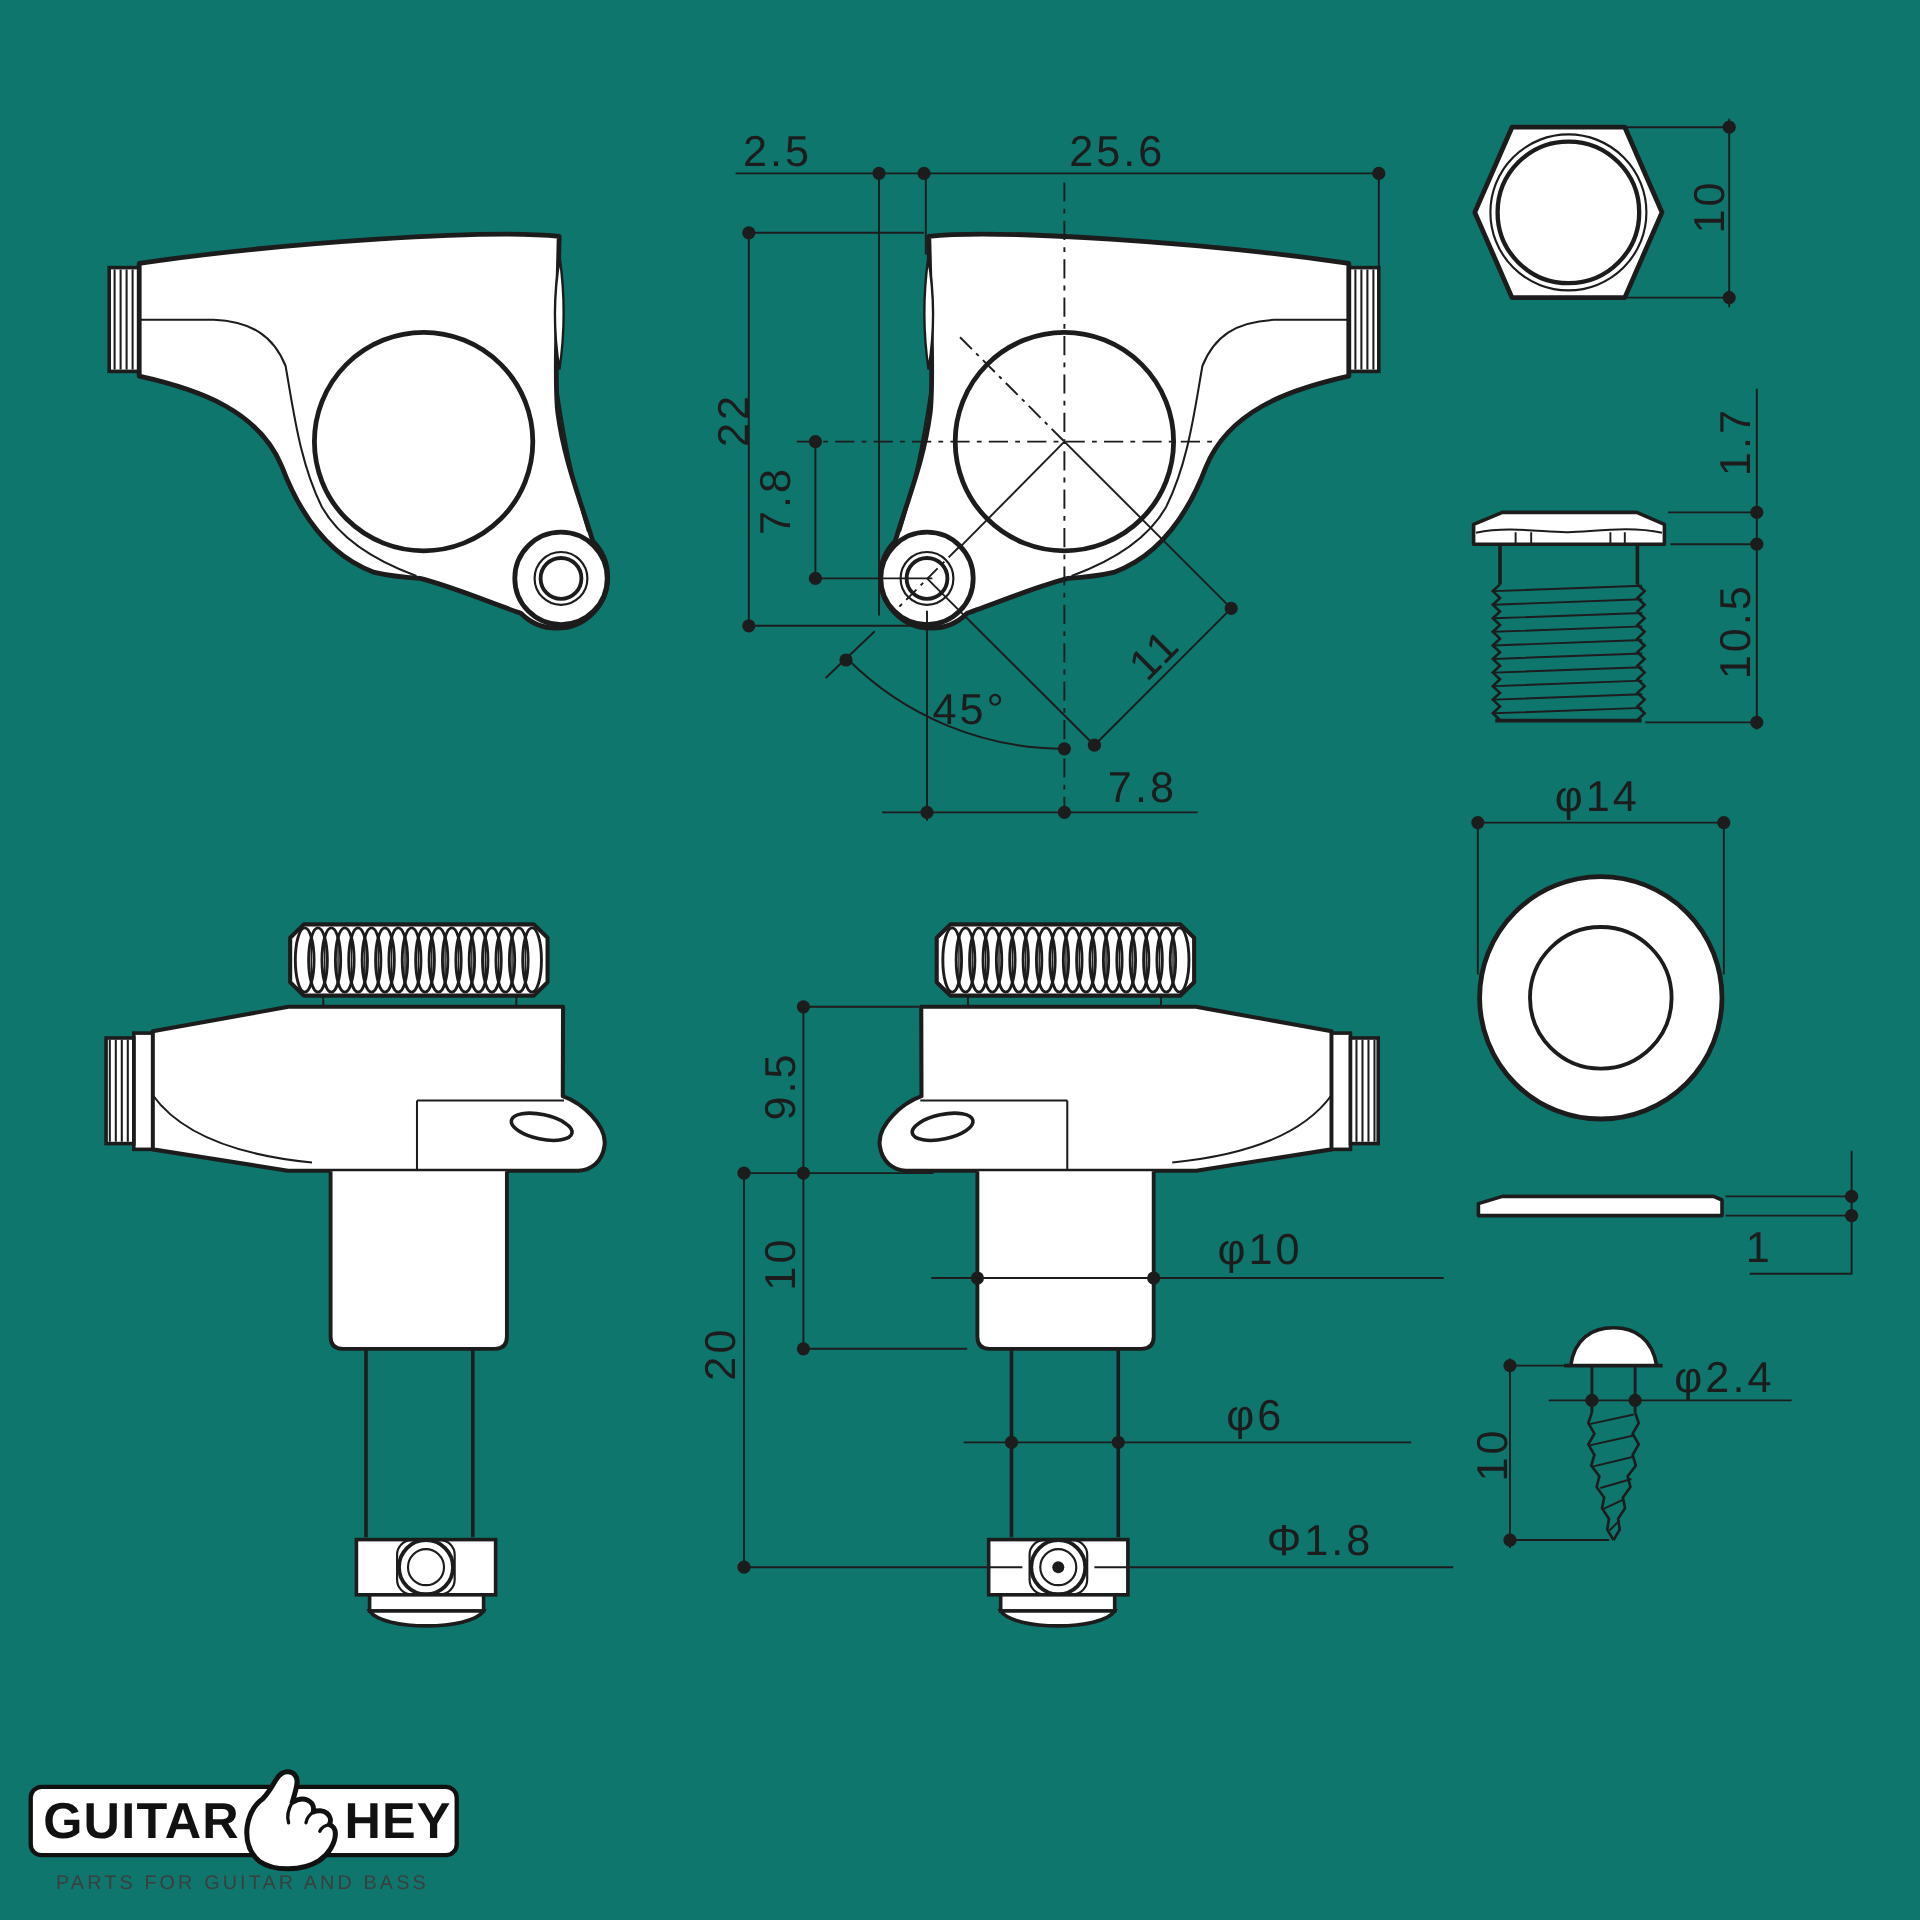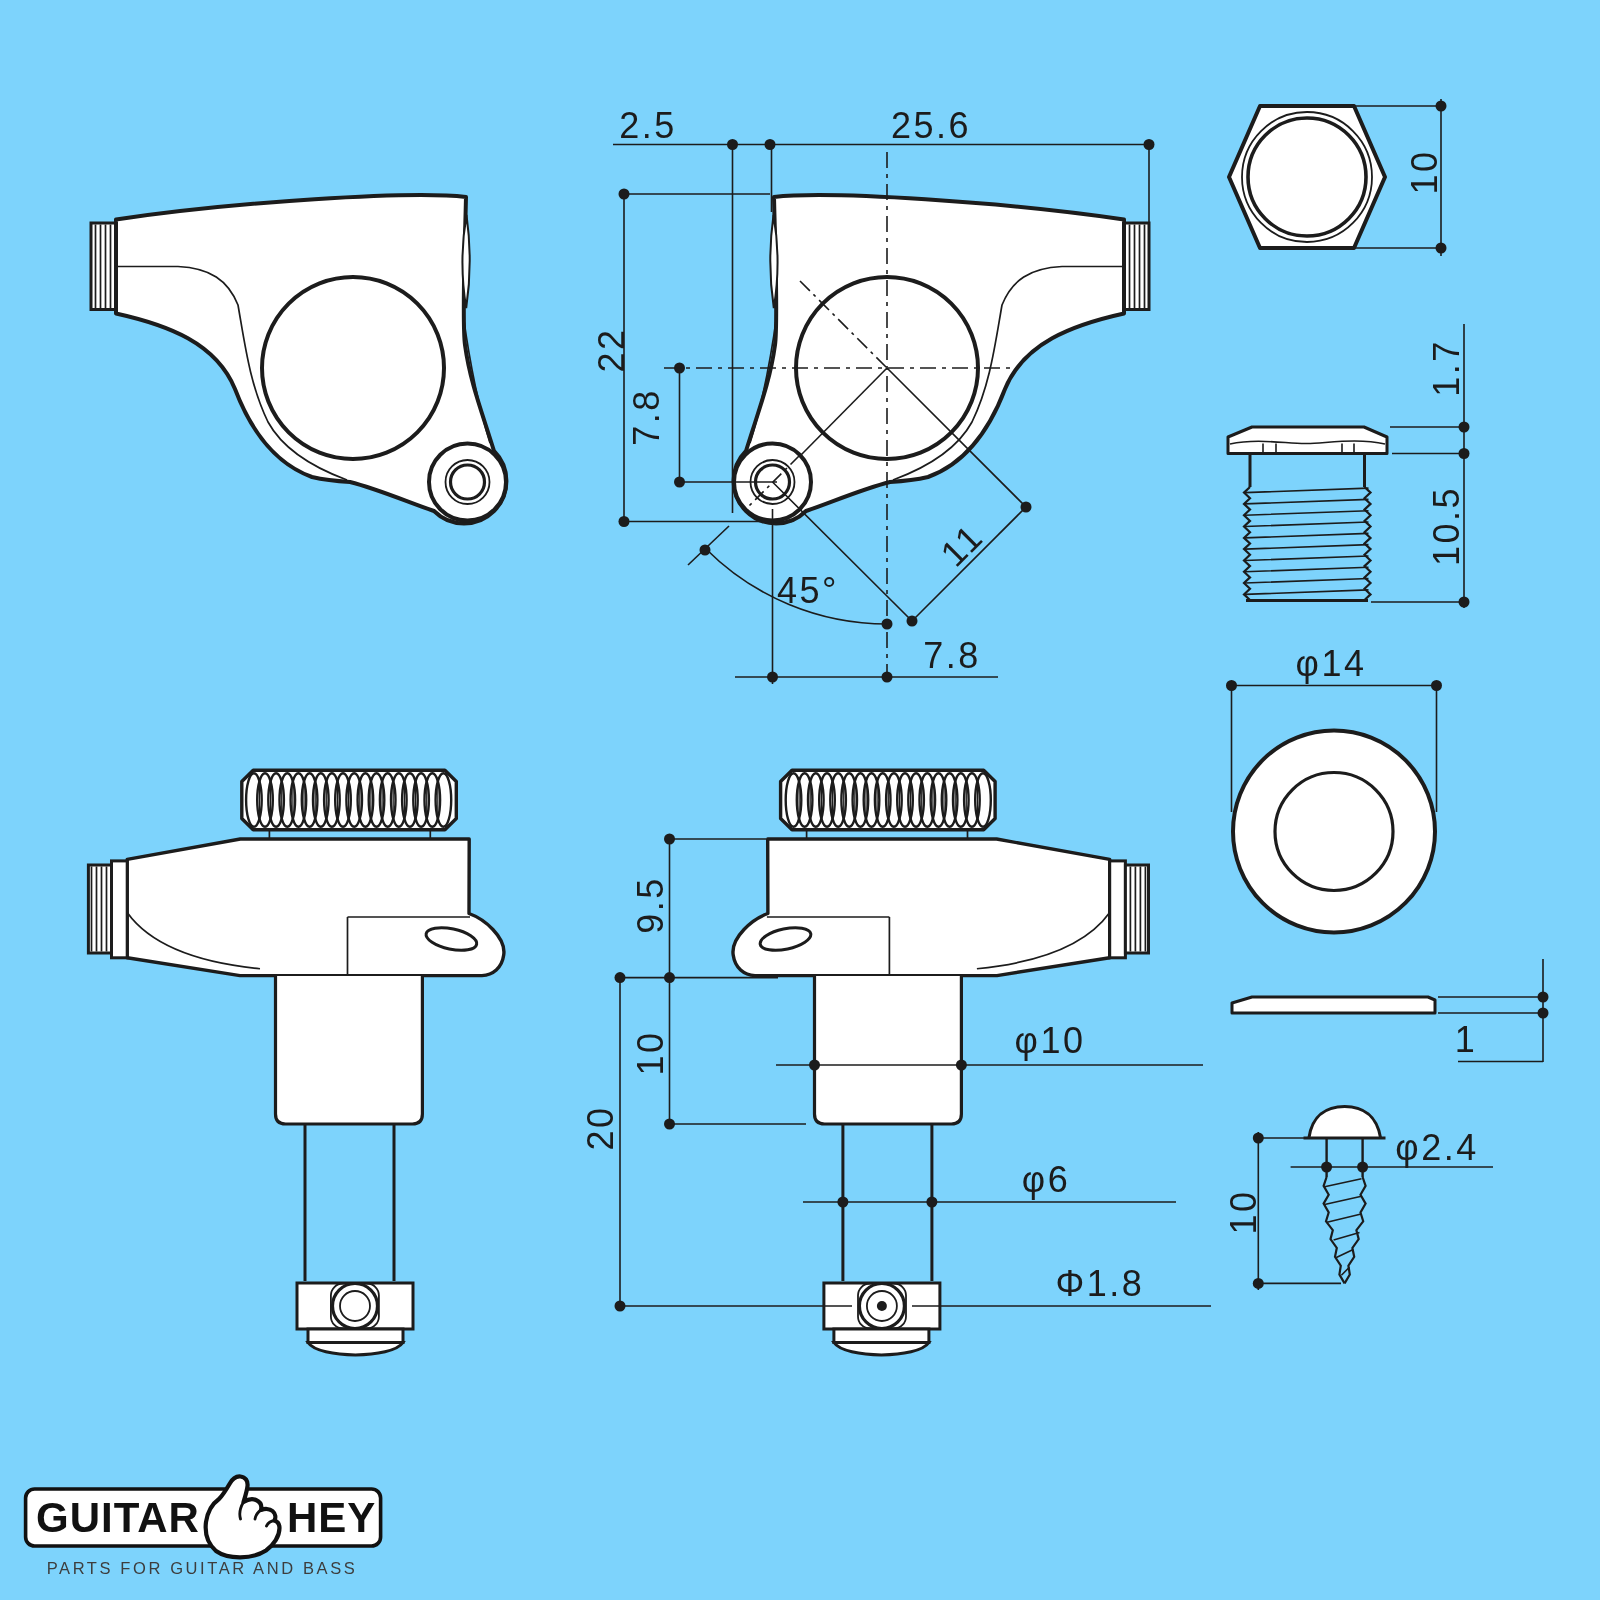--- a/index.html
+++ b/index.html
@@ -1,16 +1,16 @@
 <!DOCTYPE html>
 <html><head>
 <meta charset="utf-8">
 <style>
   html,body{margin:0;padding:0;background:#ffffff;}
-  .canvas{position:relative;width:1600px;height:1600px;background:#7dd3fc;overflow:hidden;}
+  .canvas{position:relative;width:1600px;height:1600px;background:#0f766e;overflow:hidden;}
   svg{position:absolute;top:0;left:0;}
   svg text{font-family:"Liberation Sans","DejaVu Sans",sans-serif;fill:#1c1c1c;}
   .dim{font-size:36px;letter-spacing:2.5px;}
   .brand{font-size:42px;font-weight:bold;letter-spacing:1px;fill:#111;}
   .tagline{font-size:16.5px;letter-spacing:2.6px;fill:#3d3d3d;}
 </style>
 </head>
 <body>
 
 <div class="canvas">

